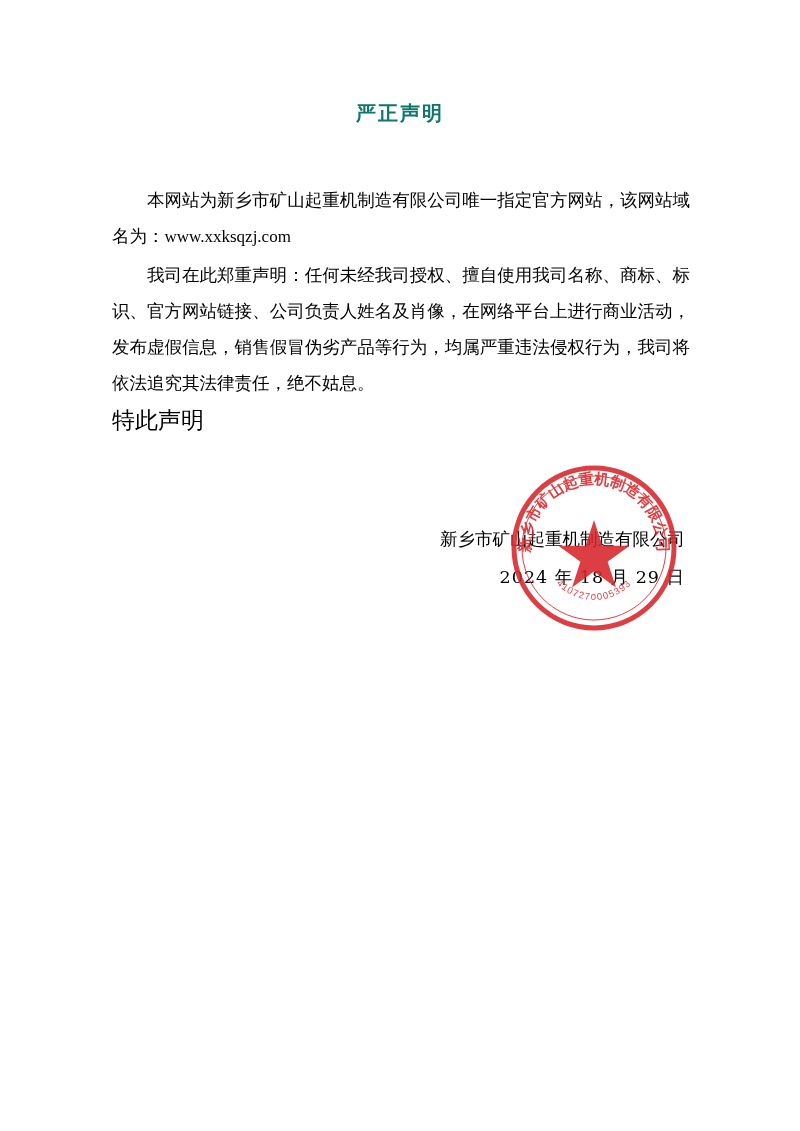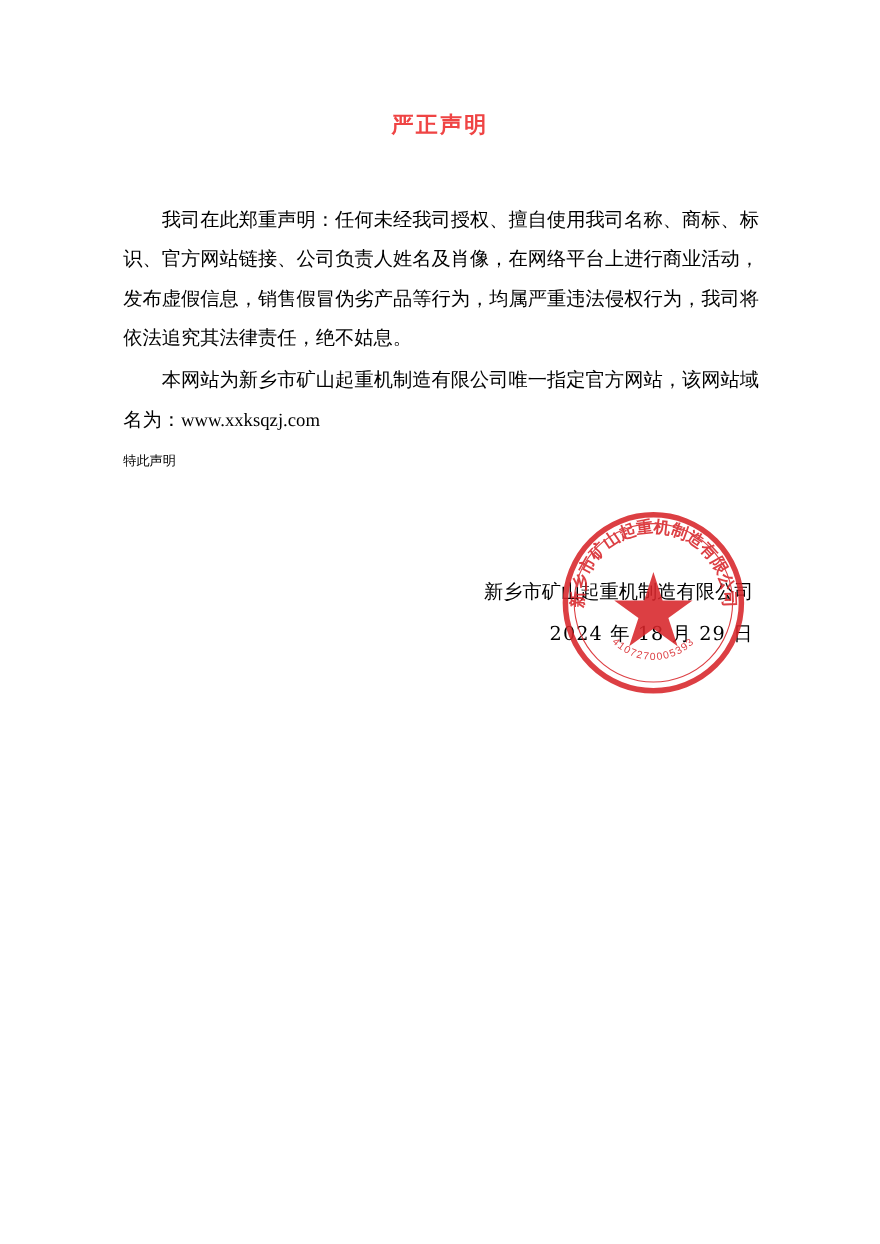--- a/index.html
+++ b/index.html
@@ -27,21 +27,21 @@
   .doc-title {
     position: absolute;
     left: 0;
     top: 100px;
     width: 800px;
     text-align: center;
     font-family: "DejaVu Sans", sans-serif;
     font-weight: bold;
     font-size: 20px;
     letter-spacing: 2px;
-    color: #ef4444;
+    color: #0f766e;
   }
 
   .body-block {
     position: absolute;
     left: 112px;
     top: 182px;
     width: 578px;
   }
 
   .para {
@@ -57,22 +57,22 @@
   .para.indent {
     text-indent: 2em;
   }
 
   .url {
     font-family: "Liberation Serif", serif;
     font-size: 17px;
   }
 
   .para-last {
-    font-family: Liberation Mono, monospace;
-    font-size: 12px;
+    font-family: Liberation Serif, serif;
+    font-size: 23px;
     line-height: 36px;
     margin: 0;
     color: #000;
   }
 
   .signature-block {
     position: absolute;
     left: 0;
     top: 520px;
     width: 800px;
@@ -122,25 +122,25 @@
 </style>
 </head>
 <body>
 
 <div class="page">
 
   <div class="doc-title">严正声明</div>
 
   <div class="body-block">
 
-    <p class="para indent">我司在此郑重声明：任何未经我司授权、擅自使用我司名称、商标、标识、官方网站链接、公司负责人姓名及肖像，在网络平台上进行商业活动，发布虚假信息，销售假冒伪劣产品等行为，均属严重违法侵权行为，我司将依法追究其法律责任，绝不姑息。</p>
-
     <p class="para indent">
       <span>本网站为新乡市矿山起重机制造有限公司唯一指定官方网站，该网站域名为：</span><span class="url">www.xxksqzj.com</span>
     </p>
+
+    <p class="para indent">我司在此郑重声明：任何未经我司授权、擅自使用我司名称、商标、标识、官方网站链接、公司负责人姓名及肖像，在网络平台上进行商业活动，发布虚假信息，销售假冒伪劣产品等行为，均属严重违法侵权行为，我司将依法追究其法律责任，绝不姑息。</p>
 
     <p class="para-last">特此声明</p>
   </div>
 
   <div class="signature-block">
     <div class="sig-line">新乡市矿山起重机制造有限公司</div>
     <div class="sig-line date">2024 年 18 月 29 日</div>
   </div>
 
   <div class="seal">

